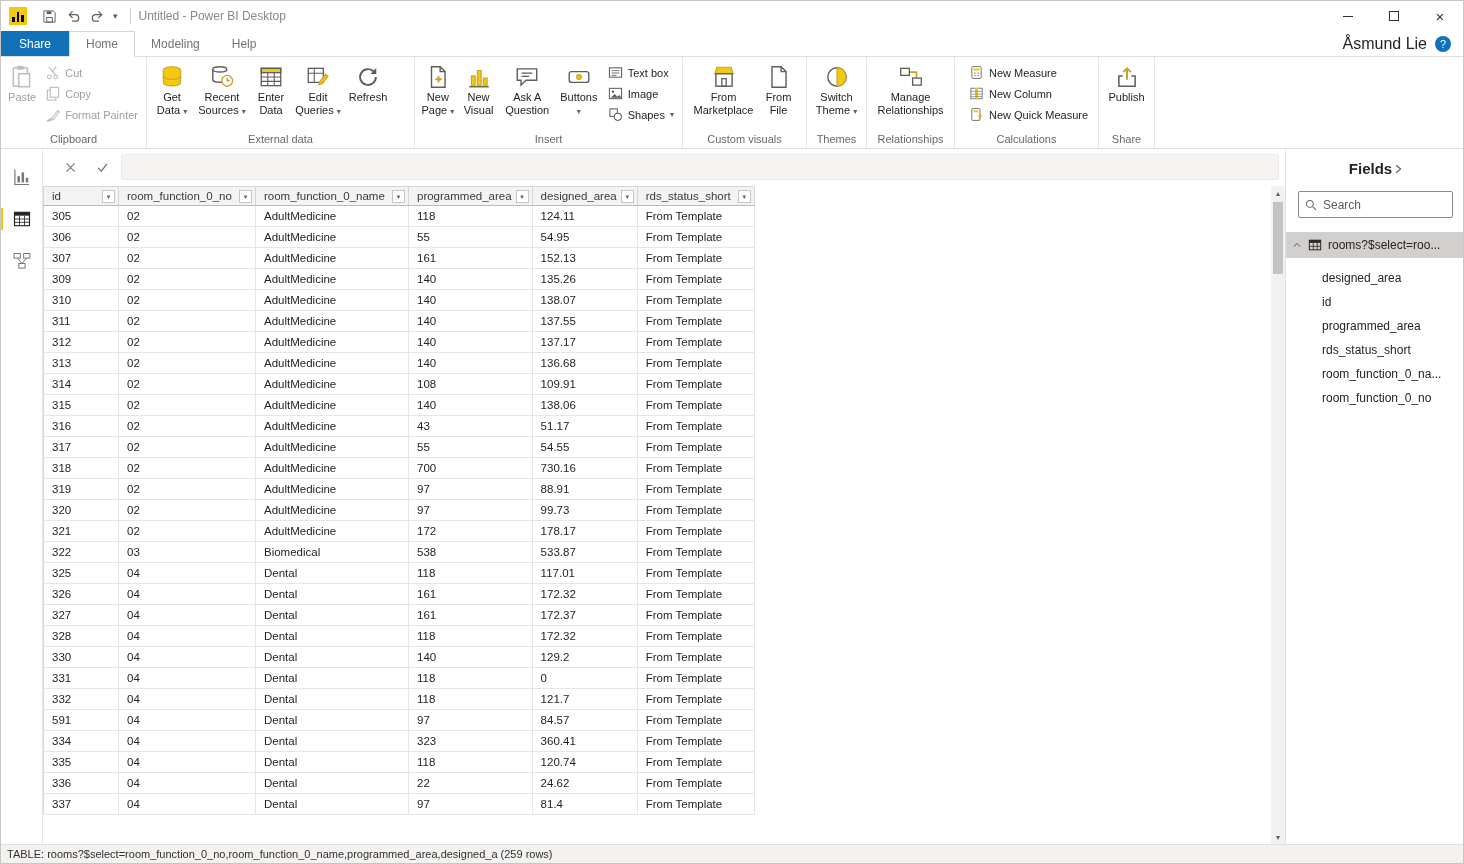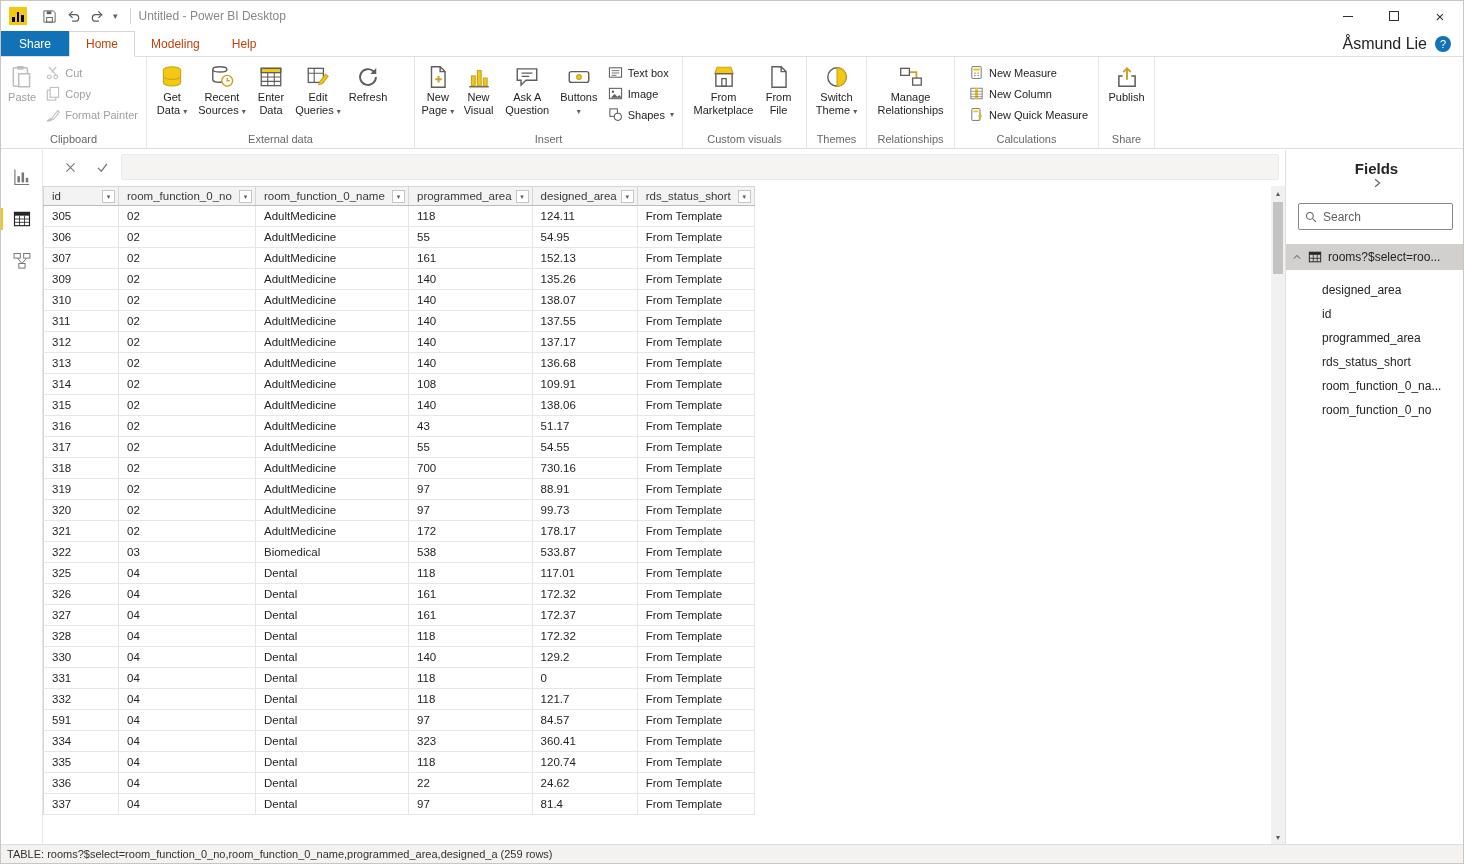--- a/index.html
+++ b/index.html
@@ -18,21 +18,21 @@
   .tb-sep { width:1px; height:16px; background:#d2d0ce; margin:0 8px; }
   .title-text { color:#8a8886; font-size:12px; }
   .win-controls { margin-left:auto; display:flex; height:30px; }
   .win-btn { width:46px; height:30px; display:flex; align-items:center; justify-content:center; background:none; border:none; color:#323130; cursor:pointer; }
   .min-glyph { width:10px; border-bottom:1px solid #323130; display:block; }
   .max-glyph { width:10px; height:10px; border:1px solid #323130; display:block; }
   .close-glyph { font-size:15px; line-height:1; }
 
   
   .tabbar { height:26px; display:flex; align-items:stretch; background:#fff; border-bottom:1px solid #e1dfdd; }
-  .tab { padding:0 16px; display:flex; align-items:center; font-size:12px; cursor:pointer; color:#c2410c; }
+  .tab { padding:0 16px; display:flex; align-items:center; font-size:12px; cursor:pointer; color:#737373; }
   .tab-file { background:#1172b8; color:#fff; padding:0 18px; }
   .tab.active { background:#fff; border:1px solid #d8d6d4; border-bottom:1px solid #fff; margin-bottom:-1px; }
   .tabbar-right { margin-left:auto; display:flex; align-items:center; gap:8px; padding-right:12px; }
   .user-name { font-size:16px; }
   .help-circle { width:16px; height:16px; border-radius:50%; background:#1172b8; color:#fff; font-size:11px; display:flex; align-items:center; justify-content:center; cursor:pointer; }
 
   
   .ribbon { height:92px; display:flex; background:#fff; border-bottom:1px solid #e1dfdd; }
   .rgroup { display:flex; flex-direction:column; border-right:1px solid #e8e6e4; }
   .rgroup-buttons { flex:1; display:flex; align-items:flex-start; padding:3px 4px 0 4px; gap:2px; }
@@ -68,21 +68,21 @@
   .data-grid td { height:21px; border-right:1px solid #e8e6e4; border-bottom:1px solid #e8e6e4; padding:1px 8px; font-size:11.5px; color:#252423; white-space:nowrap; overflow:hidden; }
 
   .vscroll { width:14px; background:#f1f1f1; display:flex; flex-direction:column; align-items:center; margin-top:2px; }
   .sb-arrow { height:14px; width:14px; font-size:8px; color:#605e5c; display:flex; align-items:center; justify-content:center; cursor:pointer; }
   .sb-track { flex:1; width:14px; position:relative; }
   .sb-thumb { position:absolute; top:2px; left:2px; width:10px; height:72px; background:#c5c3c1; cursor:pointer; }
   .sb-arrow.down { margin-top:auto; }
 
   
   .fields-panel { width:178px; border-left:1px solid #e1dfdd; display:flex; flex-direction:column; background:#fff; }
-  .fields-header { display:flex; align-items:center; justify-content:space-between; padding:10px 10px 8px 14px;flex-direction:column; }
+  .fields-header { display:flex; align-items:center; justify-content:center; padding:10px 10px 8px 14px; }
   .fields-title { font-size:15px; font-weight:700; color:#252423; }
   .panel-chev { width:12px; height:12px; color:#605e5c; cursor:pointer; }
   .search-box { margin:6px 10px 14px 12px; height:27px; border:1px solid #8a8886; border-radius:2px; display:flex; align-items:center; padding:0 6px; gap:6px; }
   .search-box svg { width:12px; height:12px; color:#605e5c; flex:none; }
   .search-box input { border:none; outline:none; flex:1; min-width:0; font-family:"Liberation Sans", sans-serif; font-size:12px; color:#252423; background:transparent; }
   .search-box input::placeholder { color:#605e5c; }
   .table-item { height:26px; display:flex; align-items:center; gap:6px; padding:0 4px 0 6px; background:#d2d0ce; cursor:pointer; }
   .table-item svg.chev { width:10px; height:10px; color:#444; flex:none; }
   .table-item svg.tbl { width:14px; height:14px; color:#252423; flex:none; }
   .table-item .tname { font-size:12px; white-space:nowrap; overflow:hidden; }

